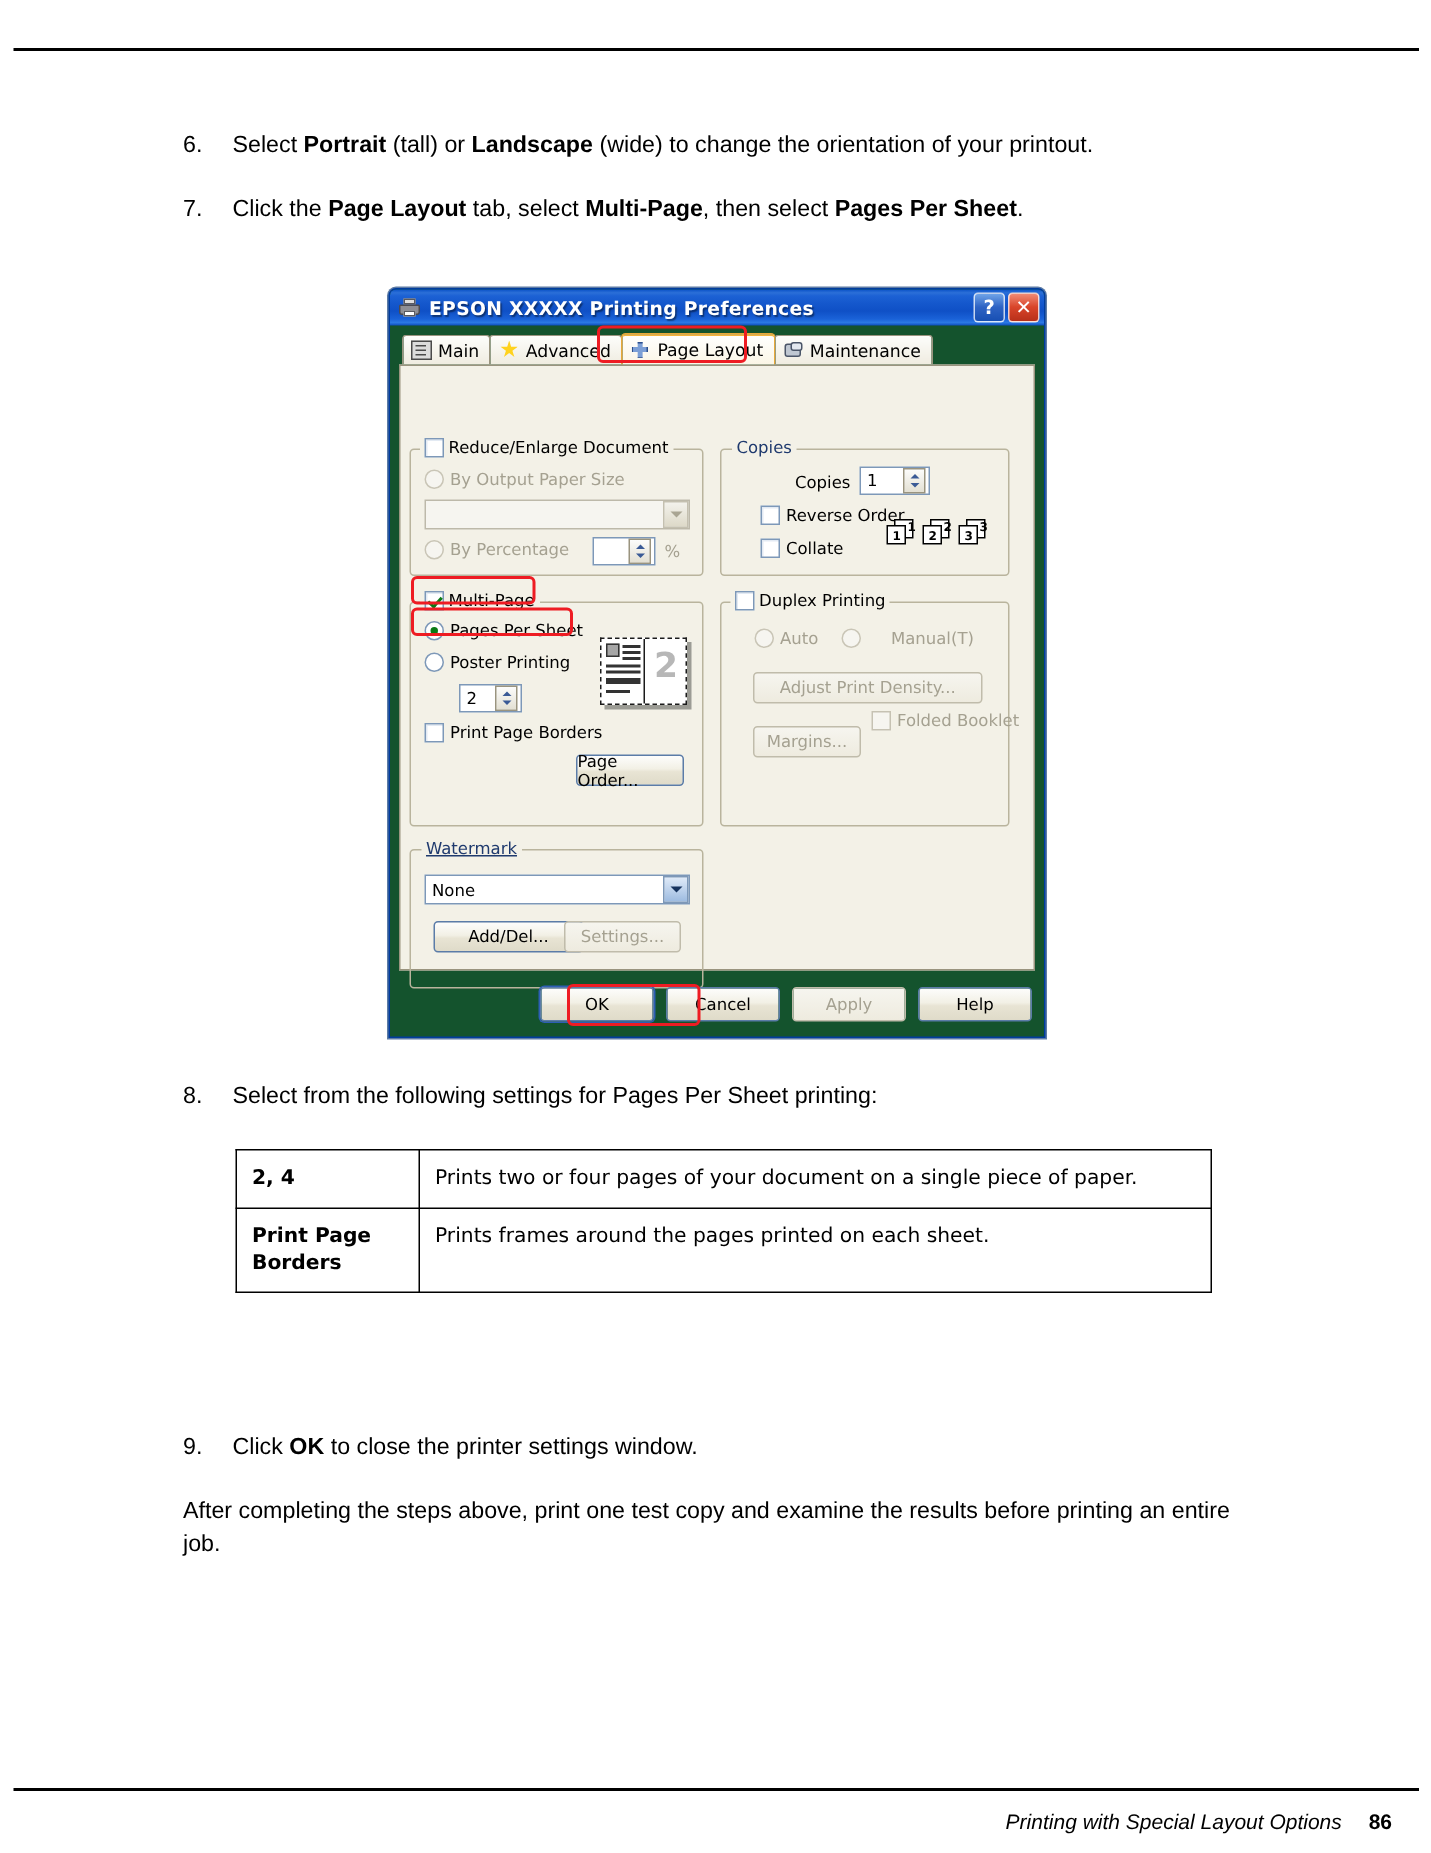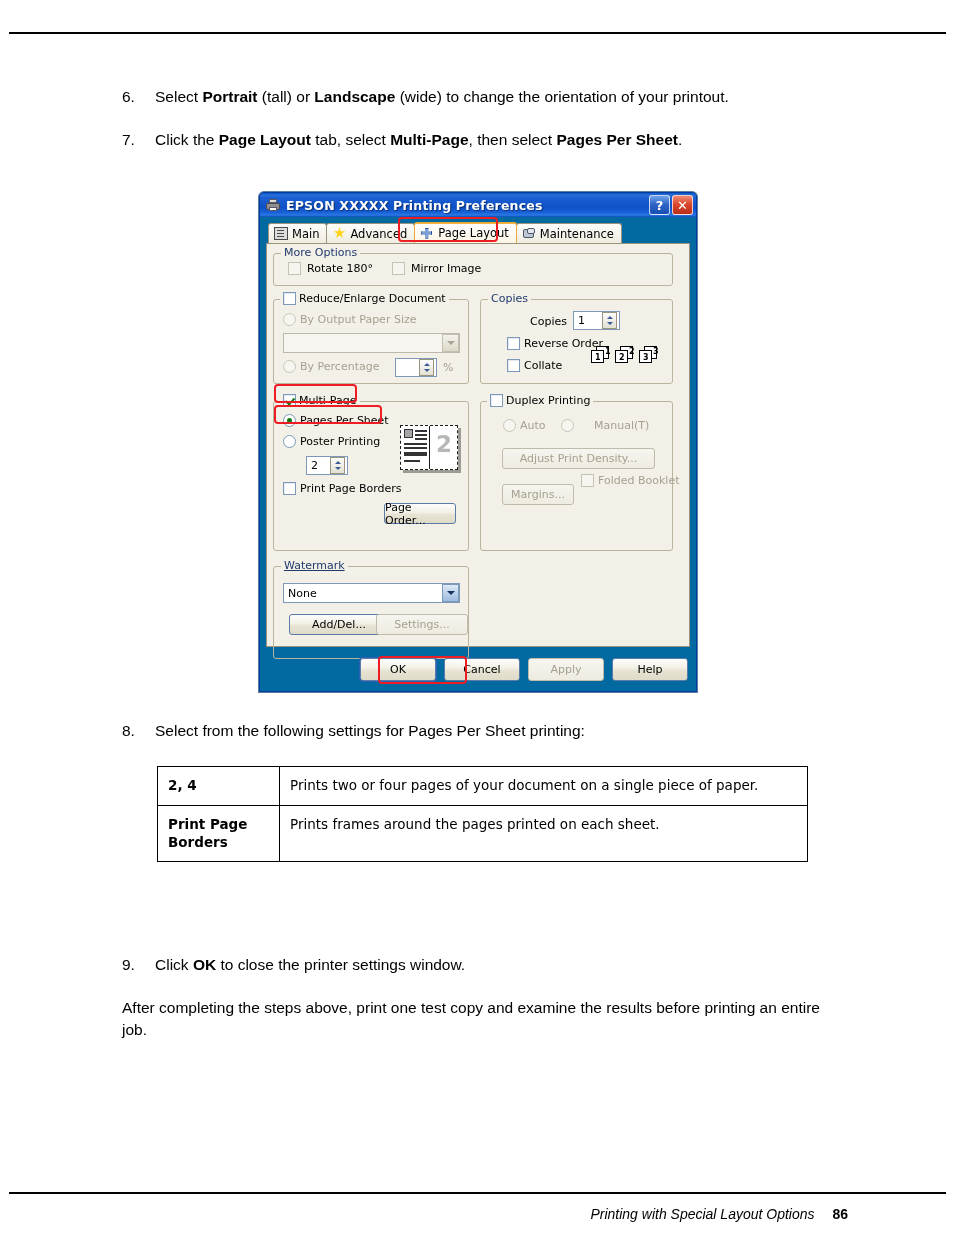--- a/index.html
+++ b/index.html
@@ -23,21 +23,21 @@
 
   #step6 { left:122px; top:86px; width:760px; }
   #step7 { left:122px; top:129px; width:760px; }
   #step8 { left:122px; top:720px; width:760px; }
   #step9 { left:122px; top:954px; width:760px; }
   #closing { position:absolute; left:122px; top:997px; width:720px; font-size:15.5px; line-height:1.45; }
 
   
   .dialog {
     position:absolute; left:259px; top:192px; width:438px; height:500px;
-    background:#0369a1;
+    background:#14532d;
     border:1px solid #003c9e;
     border-radius:5px 5px 0 0;
     box-shadow:0 0 0 1px #5c7ba5;
     font-family:"DejaVu Sans", sans-serif;
   }
   .titlebar {
     height:24px;
     background:linear-gradient(to bottom,#0a52c7 0%,#2b6fd8 9%,#1c61d4 18%,#1457cc 40%,#0f50c6 60%,#1a62d8 82%,#2b79e4 92%,#0c4cbb 100%);
     border-radius:4px 4px 0 0;
     display:flex; align-items:center; padding:0 3px 0 5px;
@@ -165,21 +165,21 @@
   .dlg-footer { position:absolute; left:6px; right:6px; bottom:7px; height:30px; display:flex; align-items:center; justify-content:flex-end; gap:8px; padding-right:2px; }
   .dlg-footer .btn { width:76px; height:23px; }
 
   
   .tbl { position:absolute; left:157px; top:766px; width:651px; border-collapse:collapse; }
   .tbl td { border:1px solid #000; vertical-align:top; padding:9px 10px 10px 10px; }
   .tbl td.k { width:122px; font-family:"DejaVu Sans", sans-serif; font-weight:bold; font-size:13.5px; line-height:1.35; }
   .tbl td.v { font-family:"DejaVu Sans", sans-serif; font-size:13.5px; line-height:1.38; }
 
   
-  .pagefooter { position:absolute; left:0; top:1206px; width:954px; text-align:right; padding-right:106px; font-size:14px; }
+  .pagefooter { position:absolute; left:0; top:1206px; width:954px; text-align:right; padding-right:26px; font-size:14px; }
   .pagefooter .ft { font-style:italic; }
   .pagefooter .pg { font-weight:bold; margin-left:14px; }
 </style>
 </head>
 <body>
 
 <div class="rule-top"></div>
 <div class="rule-bottom"></div>
 
 <div class="step" id="step6">
@@ -229,31 +229,20 @@
       <div class="tab">
         <span class="tabicon">
             <span class="ti-wrench"></span>
           </span>
         <span>Maintenance</span>
       </div>
     </div>
 
     <div class="tabpanel">
 
-      <div class="group" style="left:6px; top:9px; width:400px; height:33px;">
-        <span class="glabel">More Options</span>
-        <div class="row" style="position:absolute; left:14px; top:8px; gap:6px;">
-          <span class="checkbox off"></span>
-          <span class="chk-label">Rotate 180°</span>
-        </div>
-        <div class="row" style="position:absolute; left:118px; top:8px; gap:6px;">
-          <span class="checkbox off"></span>
-          <span class="chk-label">Mirror Image</span>
-        </div>
-      </div>
 
       <div class="group disabled" style="left:6px; top:55px; width:196px; height:85px;">
         <div class="row" style="position:absolute; left:6px; top:-8px; gap:3px; background:#f3f1e7; padding:0 3px;">
           <span class="checkbox"></span>
           <span class="chk-label">Reduce/Enlarge Document</span>
         </div>
         <div class="row" style="position:absolute; left:9px; top:13px; gap:4px;">
           <span class="radio off"></span>
           <span class="rad-label dim">By Output Paper Size</span>
         </div>
@@ -387,21 +376,21 @@
 
       <div class="group" style="left:6px; top:322px; width:196px; height:93px;">
         <span class="glabel" style="color:#1f3a6e; text-decoration:underline;">Watermark</span>
         <div class="combo" style="position:absolute; left:9px; top:16px; width:177px;">
           <span>None</span>
           <span class="arrow"></span>
         </div>
         <div class="btn" style="position:absolute; left:15px; top:47px; width:100px;">
           <span>Add/Del...</span>
         </div>
-        <div class="btn off" style="position:absolute; left:102px; top:47px; width:92px;">
+        <div class="btn off" style="position:absolute; left:102px; top:47px; width:78px;">
           <span>Settings...</span>
         </div>
       </div>
 
     </div>
 
     <div class="dlg-footer">
       <div class="btn focus">
         <span>OK</span>
       </div>

